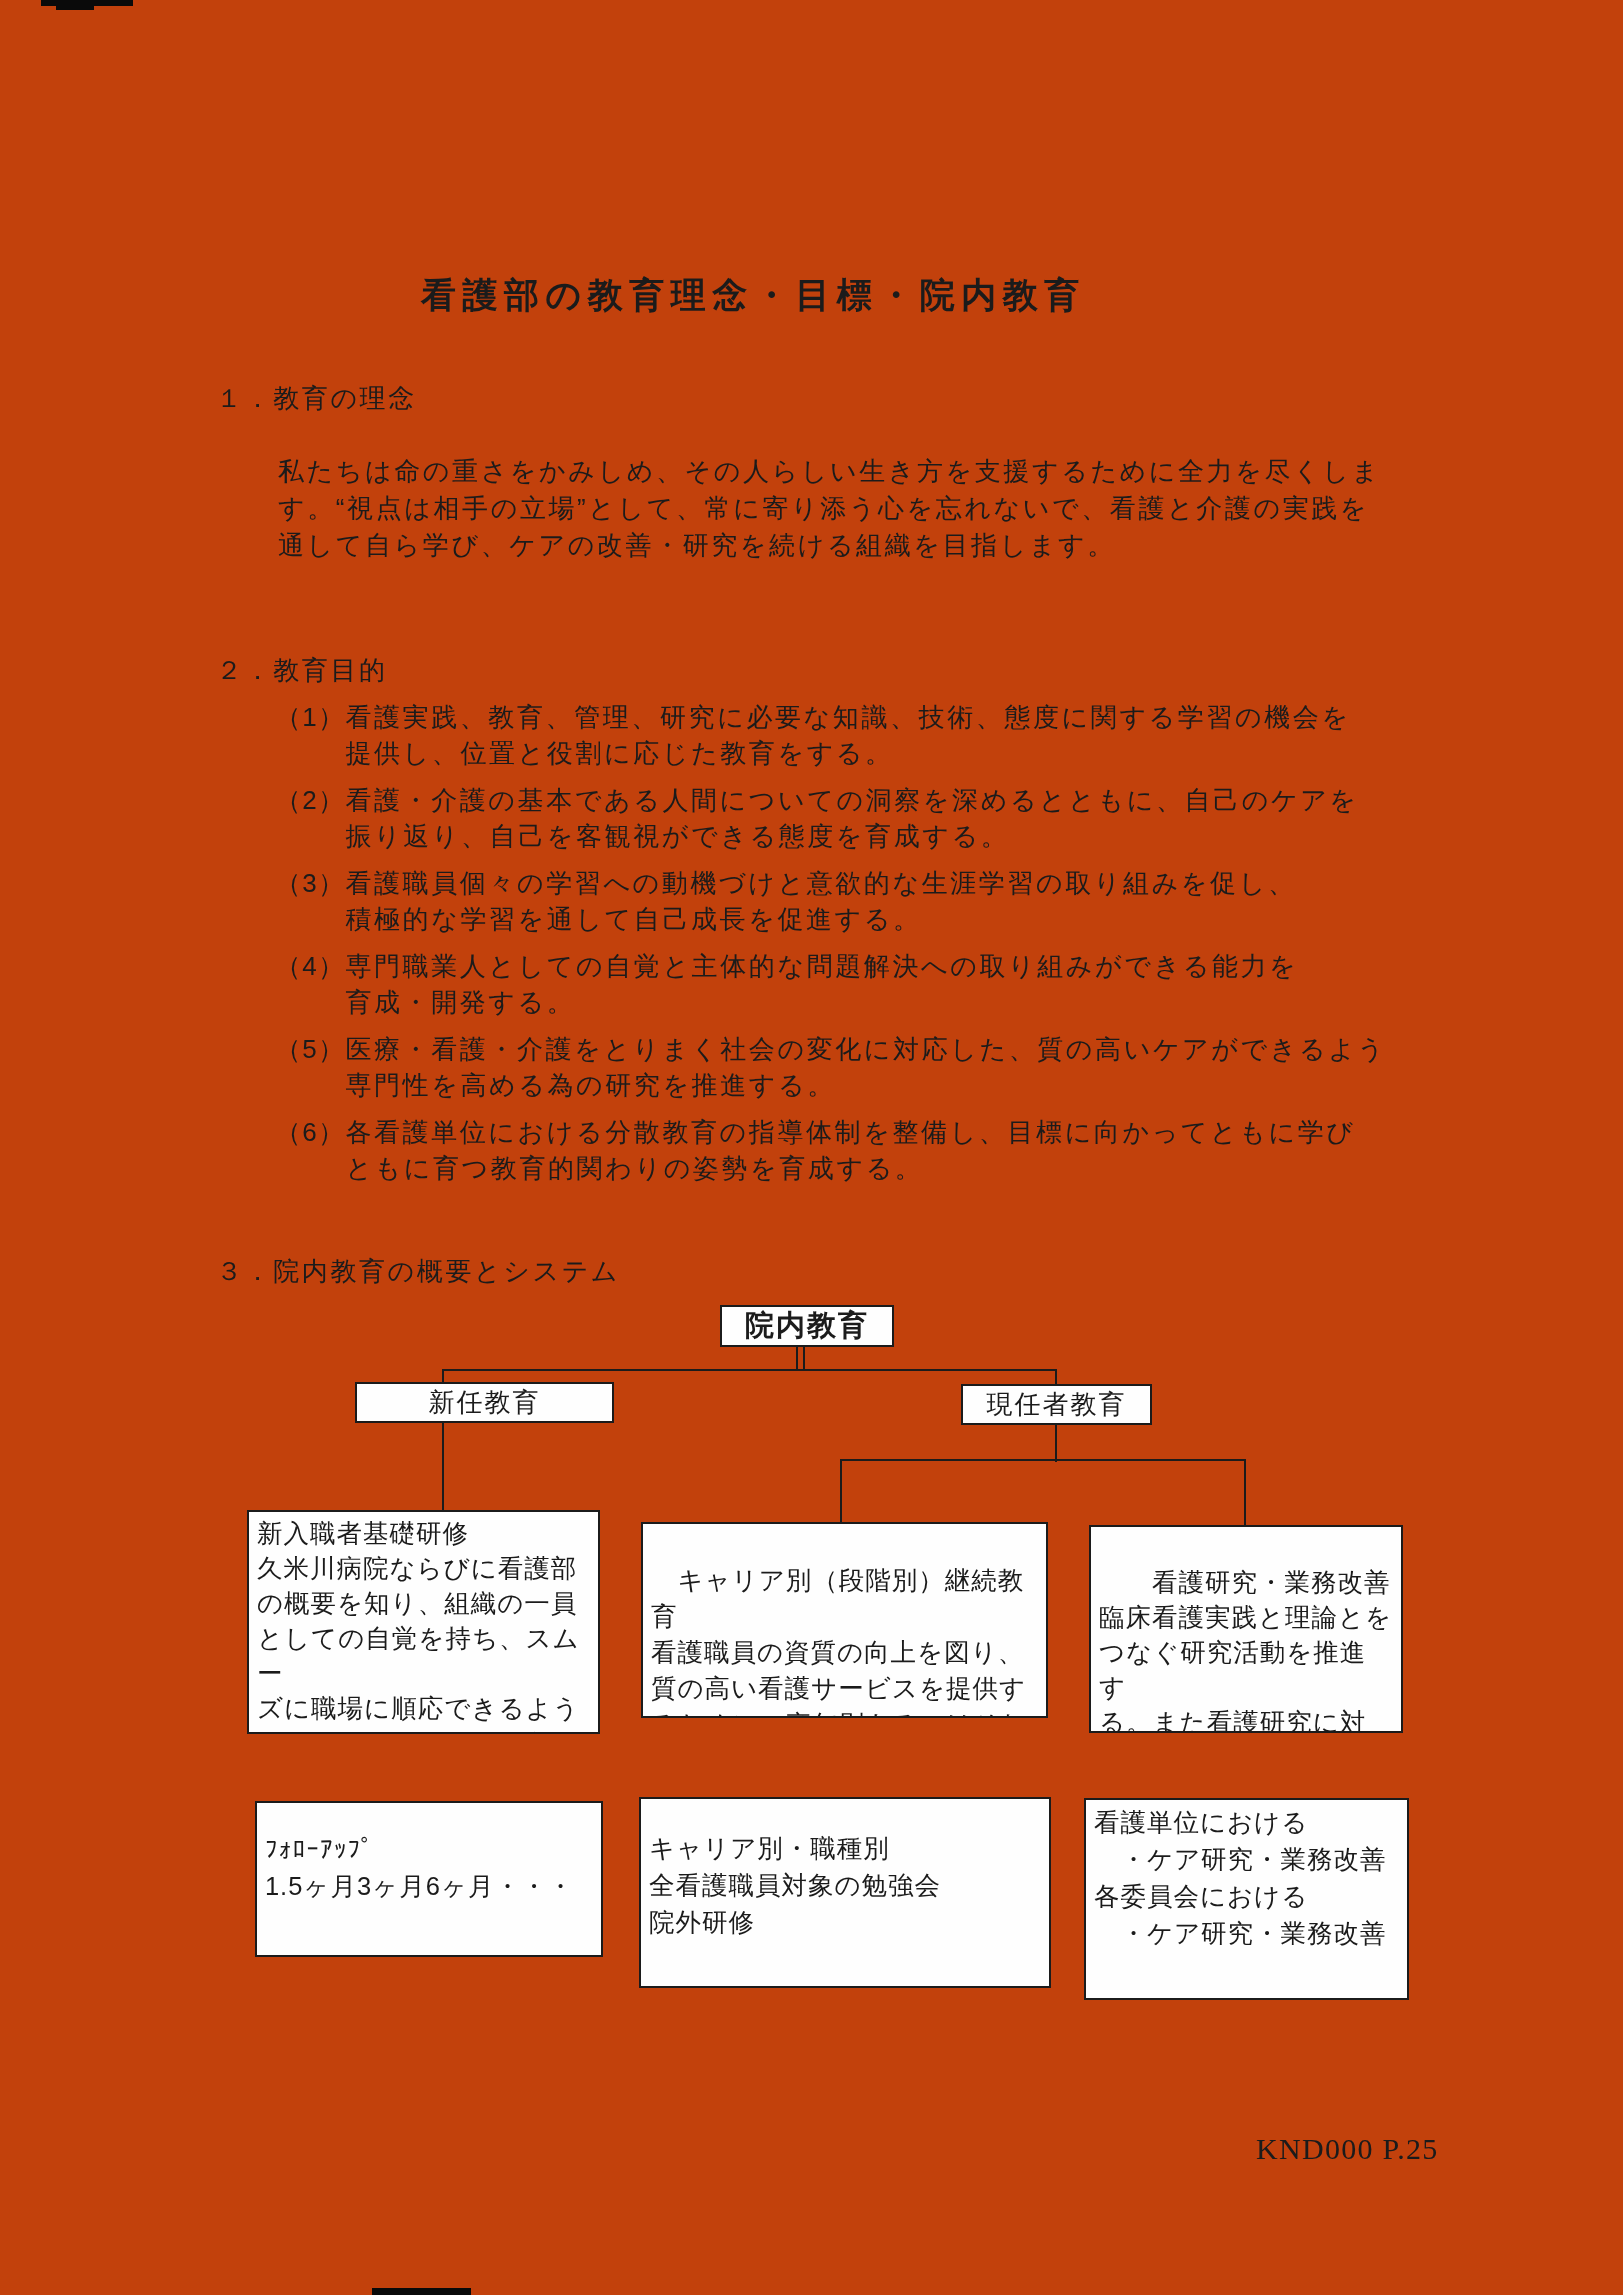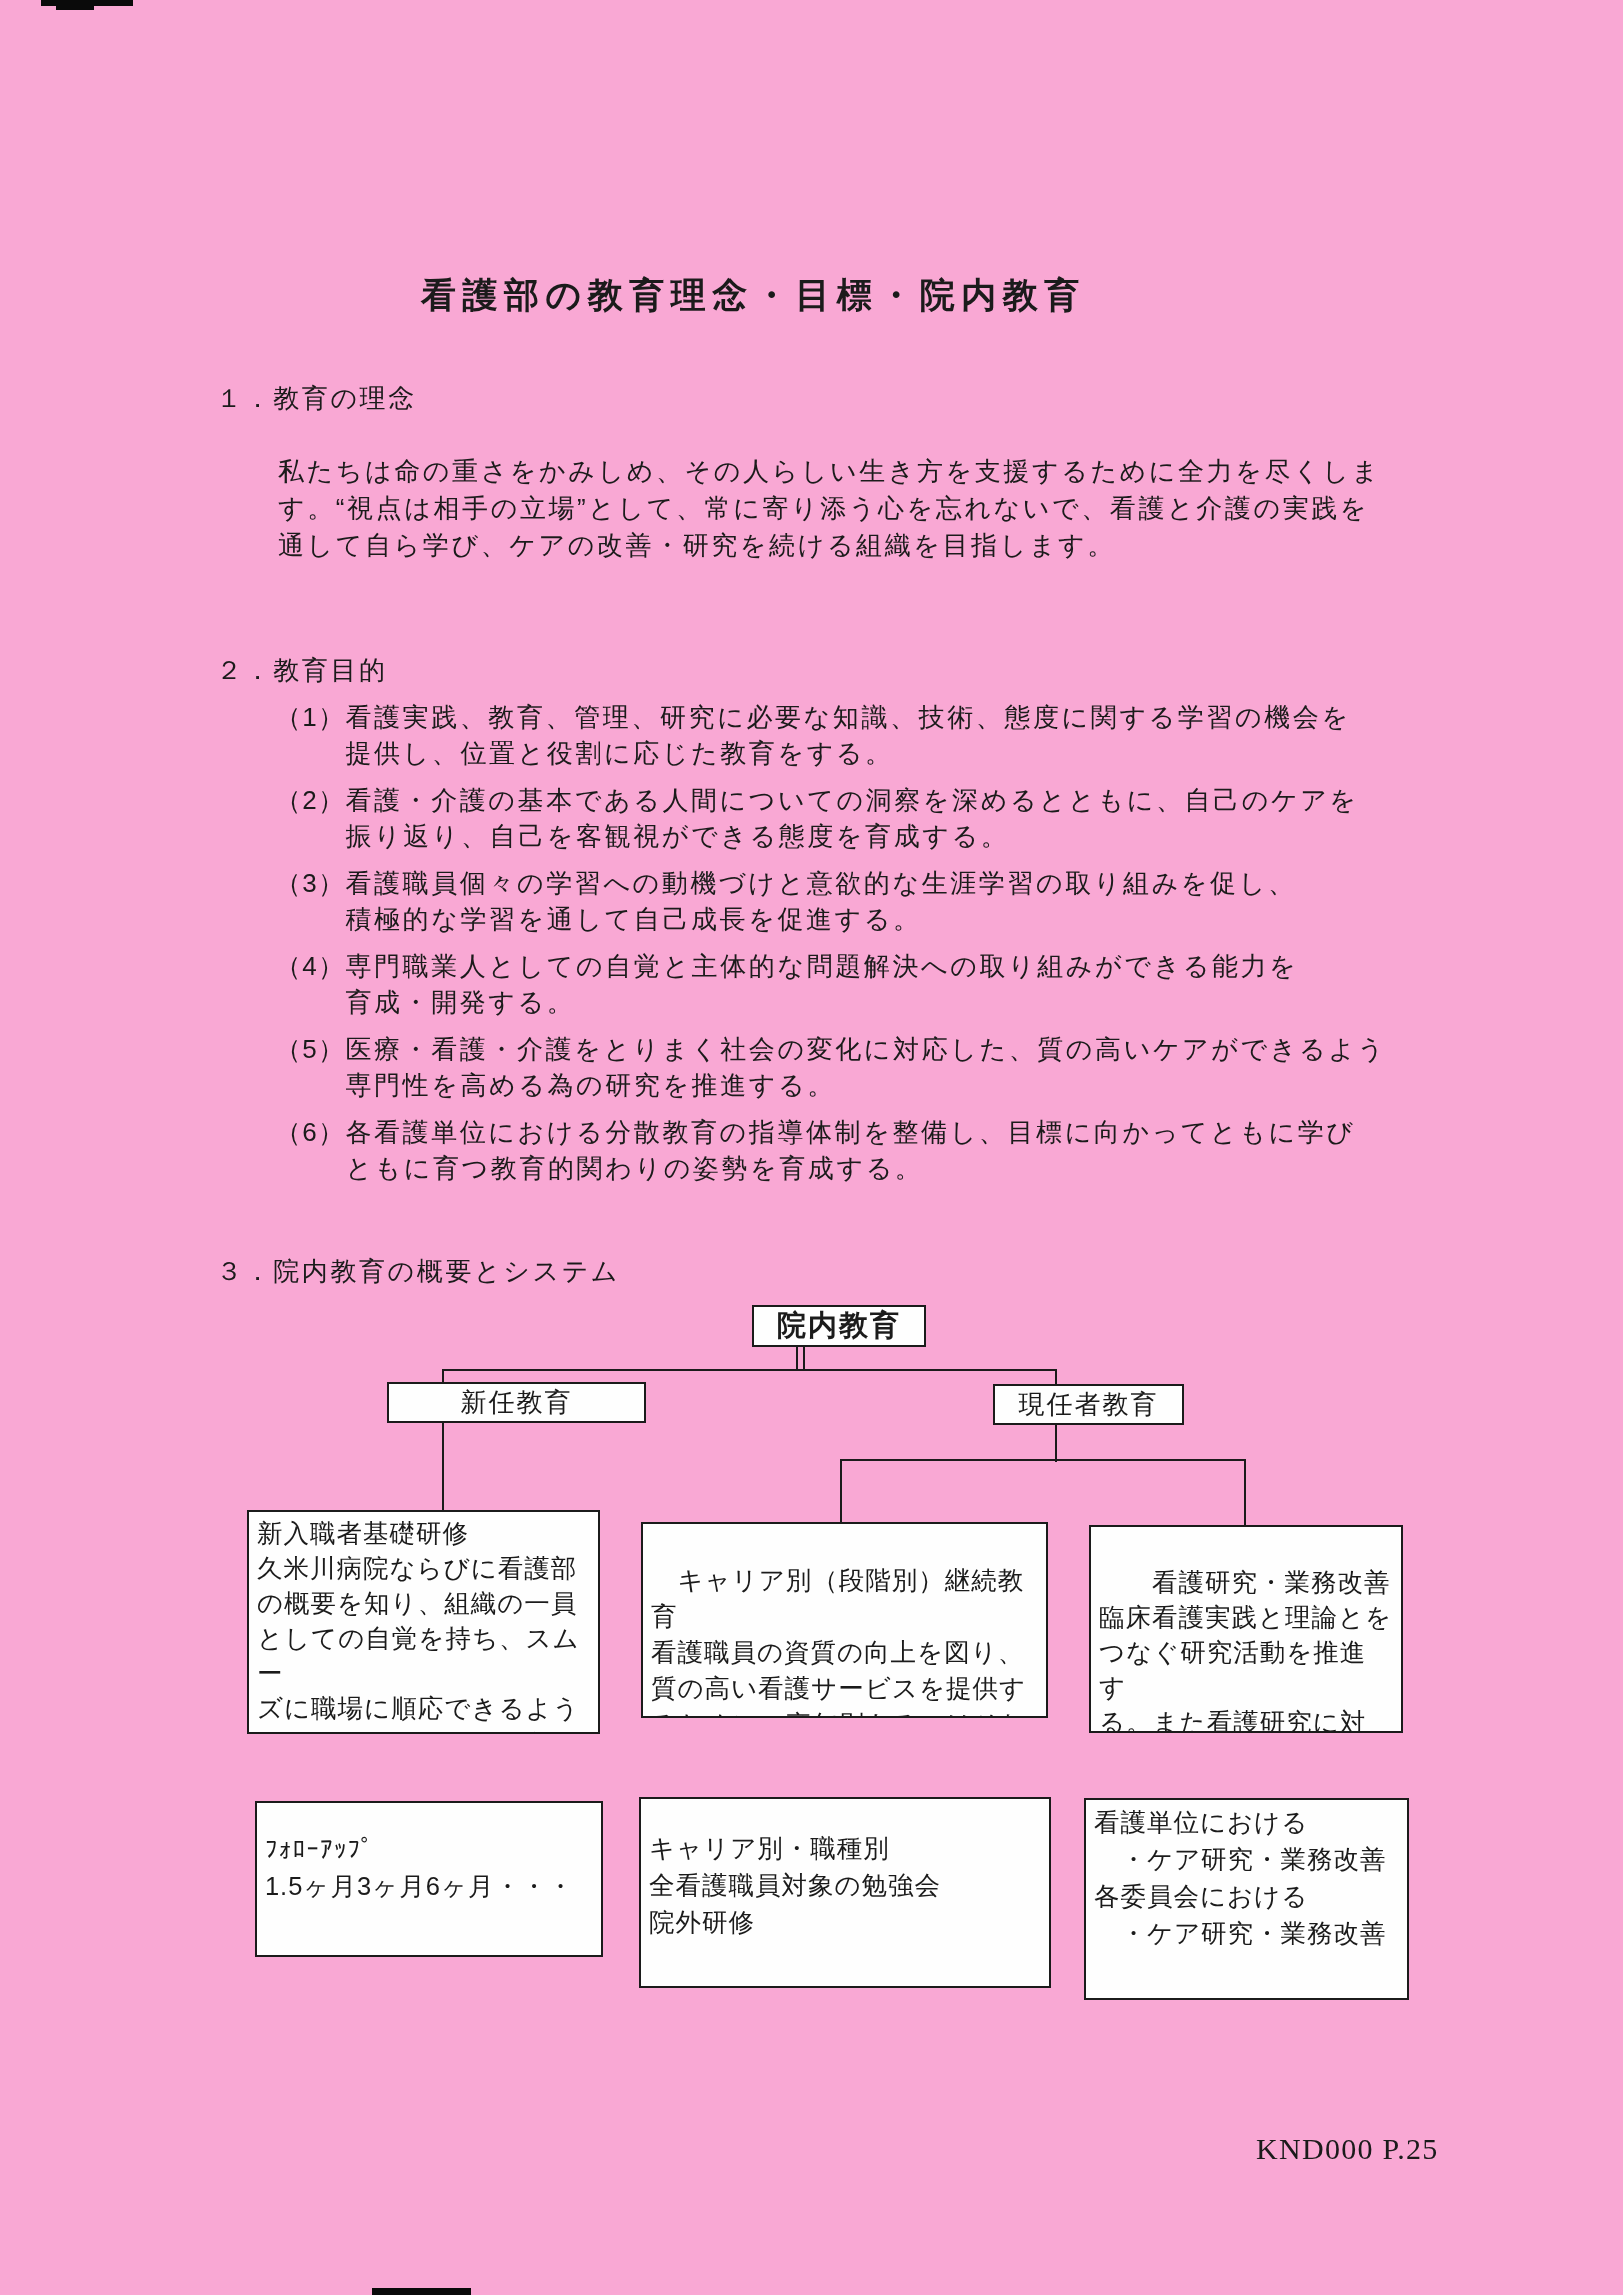--- a/index.html
+++ b/index.html
@@ -1,19 +1,19 @@
 <!DOCTYPE html>
 <html style="font-size:10.5px"><head>
 <meta charset="utf-8">
 <style>
   html,body { margin:0; padding:0; background:#ffffff; }
   .page {
     position:relative;
     width:1623px; height:2295px;
-    background:#f9a8d4;
+    background:#c2410c;
     color:#1b1b1b;
     font-family:"Liberation Sans", sans-serif;
     overflow:hidden;
   }
   .abs { position:absolute; }
   .pre { white-space:pre-line;margin-left:20px; }
 
   .doc-title {
     left:421px; top:272px;
     font-size:35px; font-weight:bold; letter-spacing:6.5px;
@@ -40,21 +40,21 @@
   }
 
   
   .dline { background:#1b1b1b; }
   .dbox {
     border:2px solid #1b1b1b; box-sizing:border-box;
     background:#fefefe;
   }
   .dbox-label {
     display:flex; align-items:center; justify-content:center;
-    font-size:26px; letter-spacing:2px;margin-left:32px;
+    font-size:26px; letter-spacing:2px;
   }
   .dbox-text {
     font-size:25.5px; line-height:35px; letter-spacing:1px;
     white-space:pre-line; overflow:hidden;
     padding:3.9px 7.9px;
   }
   .connector-double {
     left:796px; top:1346px; width:5.2px; height:23.6px;
     border-left:2px solid #1b1b1b; border-right:2px solid #1b1b1b;
   }

